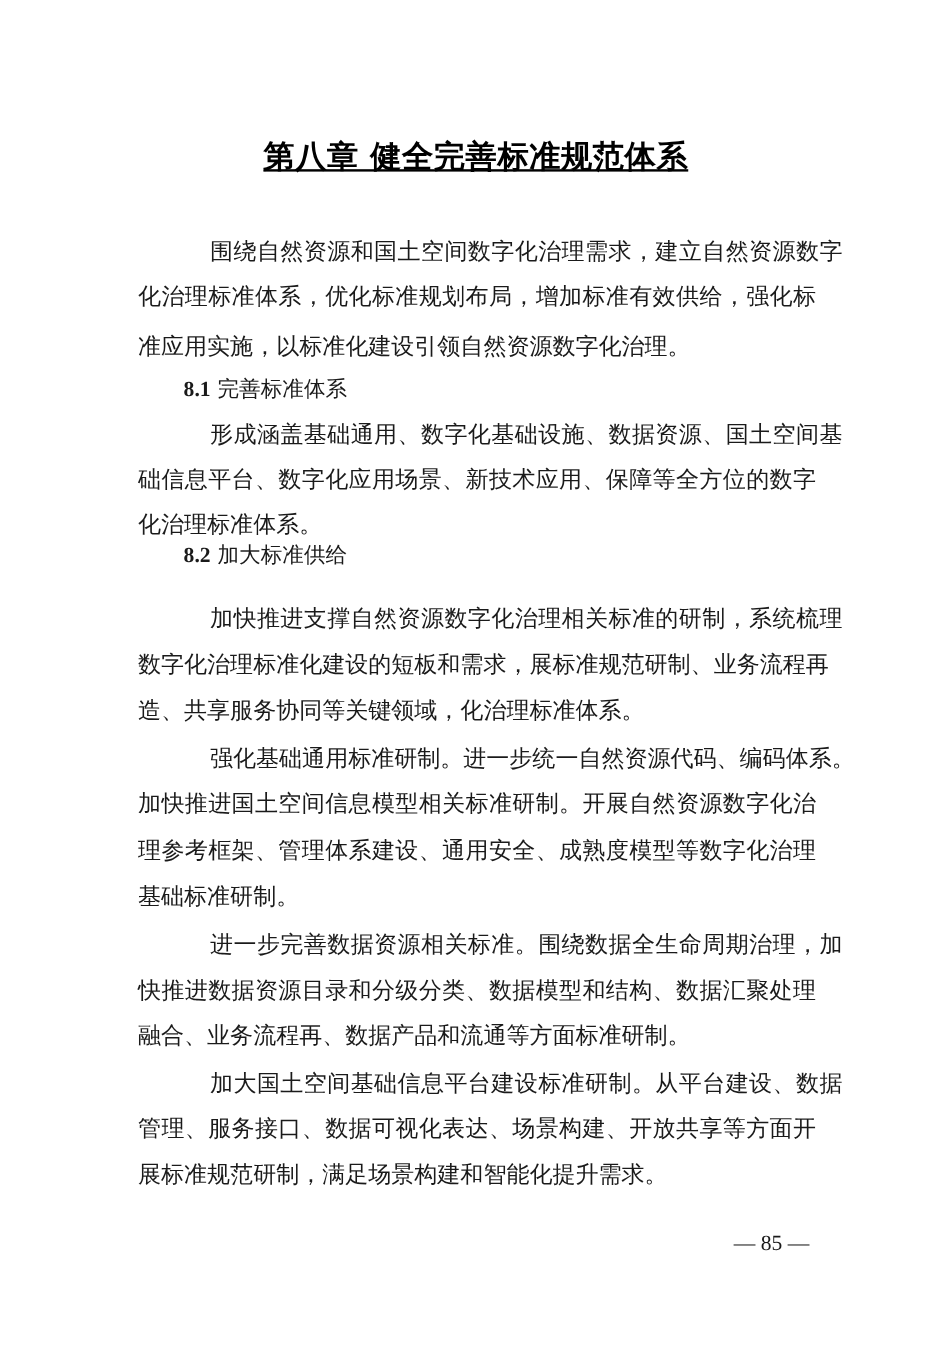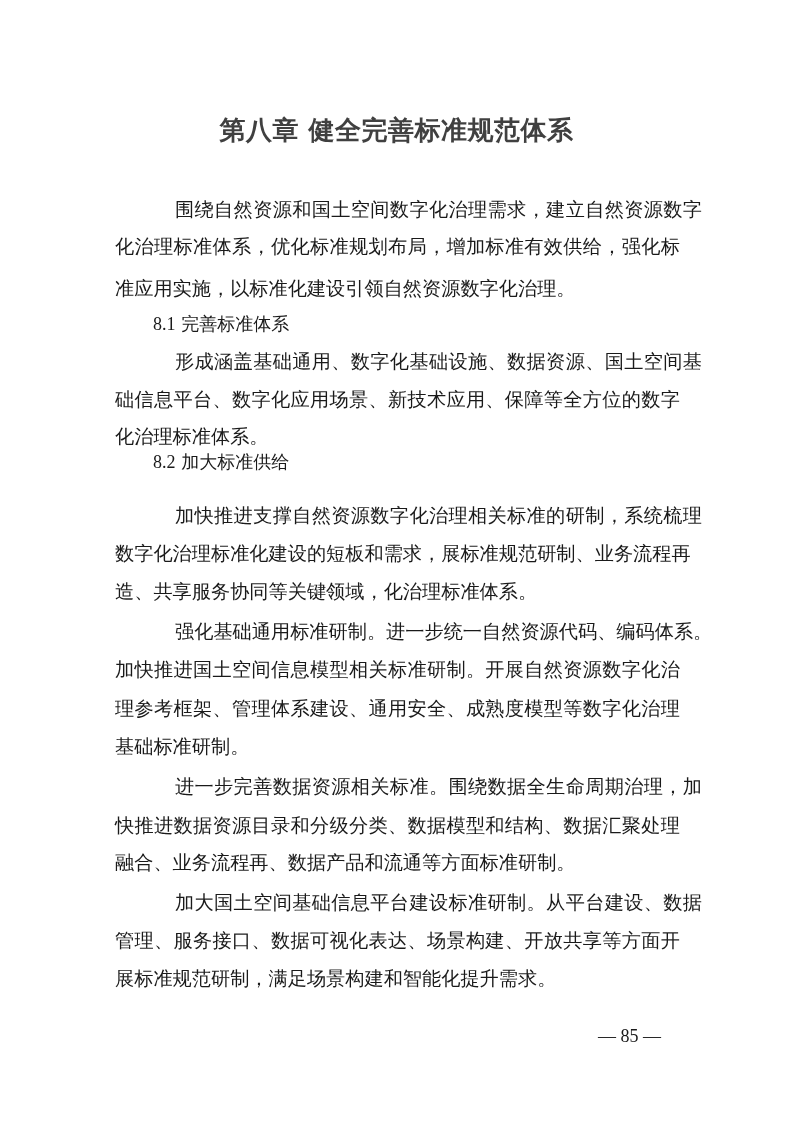--- a/index.html
+++ b/index.html
@@ -3,32 +3,32 @@
   <meta charset="utf-8">
   <style>
     html, body { margin: 0; padding: 0; }
     body {
       width: 793px; height: 1122px; background: #ffffff; position: relative; overflow: hidden;
       font-family: "DejaVu Serif", "Liberation Serif", serif; color: #1a1a1a;
     }
     .title {
       position: absolute; left: 0; width: 793px; top: 113px; text-align: center;
       font-family: "DejaVu Sans", "Liberation Sans", sans-serif; font-size: 26px; font-weight: bold;
-      letter-spacing: 0.5px; color: #404040;
+      letter-spacing: 0.5px; color: #000000; text-decoration: underline;
     }
     .line {
       position: absolute; left: 115px; width: 565px; font-size: 19.2px; line-height: 24px;
       white-space: nowrap; text-align: justify; text-align-last: justify; letter-spacing: 0;
     }
     .line.indent { left: 153px; width: 527px; margin-left: 22px; }
     .line.last { text-align-last: left; }
     .heading { position: absolute; left: 153px; font-size: 18px; line-height: 24px; white-space: nowrap; }
-    .heading .num { font-family: "Liberation Serif", serif; font-weight: normal; font-size: 18px; }
+    .heading .num { font-family: "Liberation Serif", serif; font-weight: bold; font-size: 18px; }
     .page-number {
-      position: absolute; top: 1026px; left: 598px; width: 90px; text-align: left;
+      position: absolute; top: 1026px; left: 598px; width: 90px; text-align: center;
       font-family: "Liberation Serif", serif; font-size: 18px;
     }
   </style>
 </head>
 <body>
 
 <div>
 
   <div class="title">第八章  健全完善标准规范体系</div>
 

